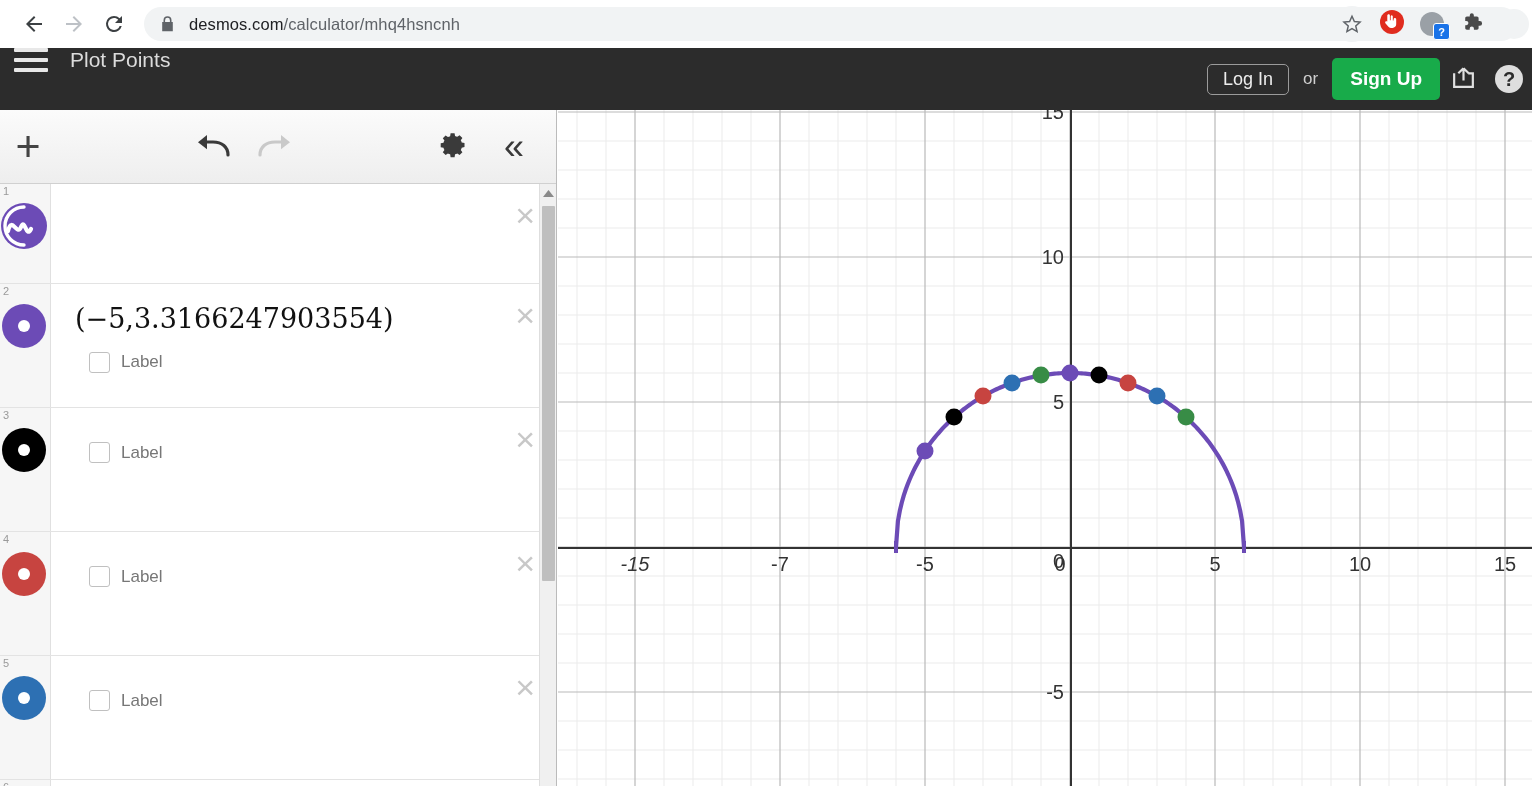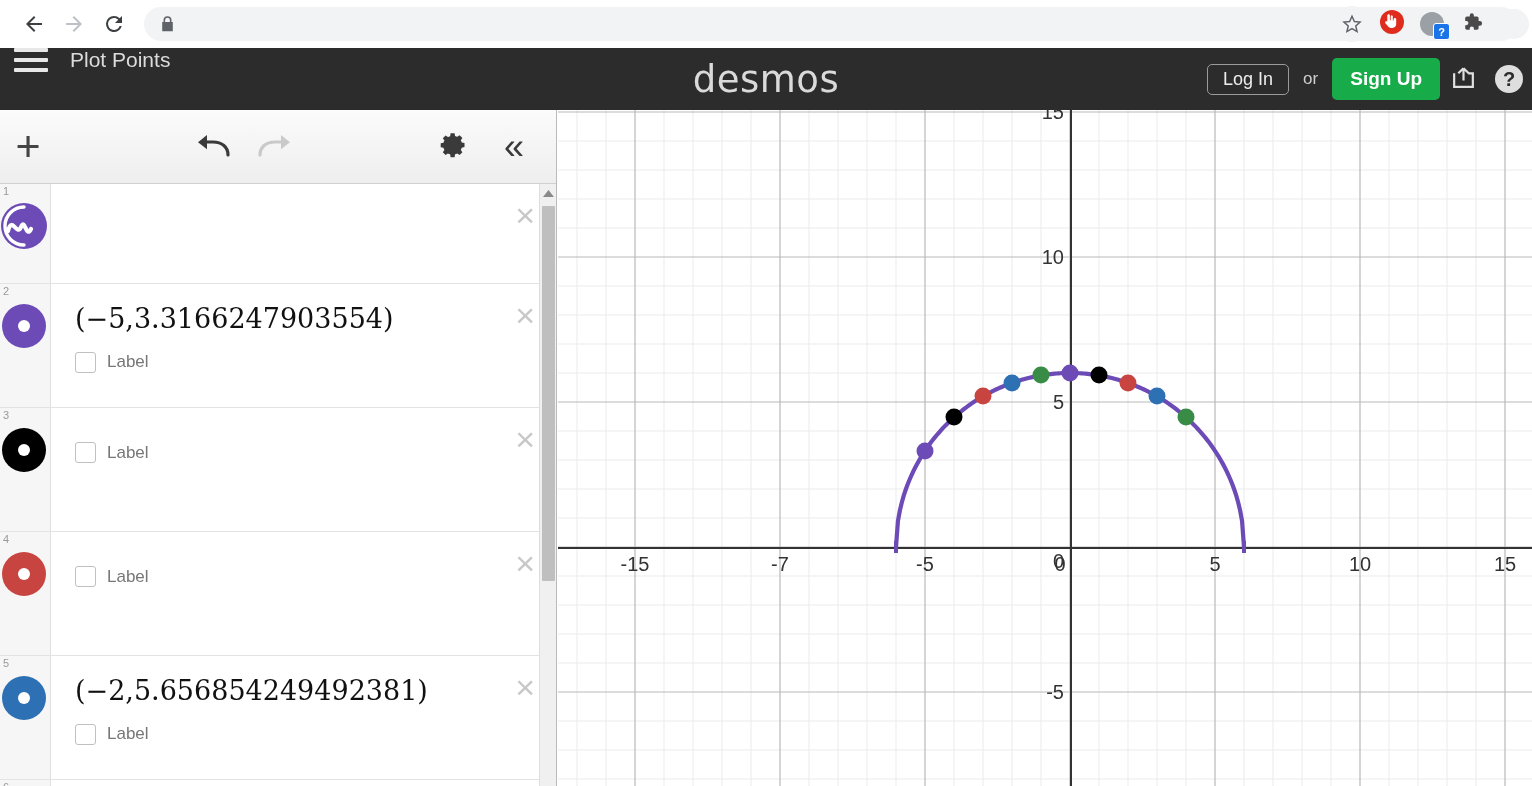--- a/index.html
+++ b/index.html
@@ -249,20 +249,21 @@
   .sup { font-size: 0.62em; vertical-align: super; }
   .sqrt-wrap { display: inline-flex; align-items: stretch; vertical-align: middle; }
   .sqrt-sign { font-size: 30px; line-height: 1; margin-right: -1px; }
   .radicand {
     border-top: 1.6px solid #111;
     padding: 1px 3px 0 3px;
   }
   .label-row {
     display: flex; align-items: center;
     margin-top: 16px;
+    margin-left: 14px;
   }
   .chk {
     width: 21px; height: 21px;
     border: 1.5px solid #c0c0c0;
     border-radius: 3px;
     background: #fff;
     cursor: pointer;
     flex: none;
   }
   .label-txt {
@@ -364,20 +365,21 @@
       </svg>
     </span>
   </div>
 
   <div class="urlbox">
     <span class="lock-icon">
       <svg width="15" height="18" viewBox="0 0 15 18">
         <path d="M11.5 7V5.2a4 4 0 1 0-8 0V7H2.2v9.2h10.6V7zM5.1 5.2a2.4 2.4 0 1 1 4.8 0V7H5.1z" fill="#5f6368"></path>
       </svg>
     </span>
+    <span class="url-text"><span class="host">desmos.com</span><span>/calculator/mhq4hsncnh</span></span>
   </div>
 
   <div class="chrome-icons">
     <div class="cicon">
       <span class="star-bg">
         <svg width="22" height="22" viewBox="0 0 24 24">
             <path d="M12 3.6l2.6 5.7 6.2.6-4.7 4.2 1.4 6.1L12 17l-5.5 3.2 1.4-6.1L3.2 9.9l6.2-.6z" fill="none" stroke="#5f6368" stroke-width="1.6"></path>
           </svg>
       </span>
     </div>
@@ -406,21 +408,20 @@
   </div>
 </div>
 
 <div class="desmos-header">
   <div class="hamburger">
     <span></span>
       <span></span>
       <span></span>
   </div>
   <div class="doc-title">Plot Points</div>
-  <div class="desmos-logo">desmos</div>
 
   <div class="header-right">
     <button class="btn-login">Log In</button>
     <span class="or-text">or</span>
     <button class="btn-signup">Sign Up</button>
     <div class="hicon">
       <span>
         <svg width="27" height="27" viewBox="0 0 26 26">
           <path d="M4 9v13h18V9h-4.5" fill="none" stroke="#e0e0e0" stroke-width="2.1"></path>
           <path d="M13 16V4m0 0l-5 5m5-5l5 5" fill="none" stroke="#e0e0e0" stroke-width="2.1"></path>
@@ -544,21 +545,20 @@
     <div class="expr-row" style="height:124px;">
       <div class="row-gutter">
         <span class="row-num">5</span>
         <span class="row-icon">
           <span class="pt-dot" style="background:#2d70b3;">
               <i></i>
             </span>
         </span>
       </div>
       <div class="row-body">
-        <div class="math">(−2,5.656854249492381)</div>
         <div class="label-row">
           <span class="chk"></span>
           <span class="label-txt">Label</span>
         </div>
       </div>
       <span class="row-x">×</span>
     </div>
 
     <div class="expr-row" style="height:60px;">
       <div class="row-gutter">
@@ -662,21 +662,21 @@
       <div class="data-pt" style="left: 483px; top: 265.434px; background: rgb(56, 140, 70);"></div>
       <div class="data-pt" style="left: 512px; top: 263px; background: rgb(108, 75, 182);"></div>
       <div class="data-pt" style="left: 541px; top: 265.434px; background: rgb(0, 0, 0);"></div>
       <div class="data-pt" style="left: 570px; top: 272.951px; background: rgb(199, 68, 64);"></div>
       <div class="data-pt" style="left: 599px; top: 286.312px; background: rgb(45, 112, 179);"></div>
       <div class="data-pt" style="left: 628px; top: 307.308px; background: rgb(56, 140, 70);"></div>
       <div class="endpoint-tick" style="left: 338px; top: 437px;"></div>
       <div class="endpoint-tick" style="left: 686px; top: 437px;"></div>
     </div>
   <div id="tickLayer">
-      <div class="tick-label tick-x" style="left: 77px; top: 443px;">-15</div>
+      <div class="tick-label tick-x" style="left: 77px; top: 443px; font-style: italic;">-15</div>
       <div class="tick-label tick-x" style="left: 222px; top: 443px;">-7</div>
       <div class="tick-label tick-x" style="left: 367px; top: 443px;">-5</div>
       <div class="tick-label tick-x" style="left: 502px; top: 443px;">0</div>
       <div class="tick-label tick-x" style="left: 657px; top: 443px;">5</div>
       <div class="tick-label tick-x" style="left: 802px; top: 443px;">10</div>
       <div class="tick-label tick-x" style="left: 947px; top: 443px;">15</div>
       <div class="tick-label tick-y" style="left: 474px; width: 32px; top: 2px;">15</div>
       <div class="tick-label tick-y" style="left: 474px; width: 32px; top: 147px;">10</div>
       <div class="tick-label tick-y" style="left: 474px; width: 32px; top: 292px;">5</div>
       <div class="tick-label tick-y" style="left: 474px; width: 32px; top: 451px;">0</div>

